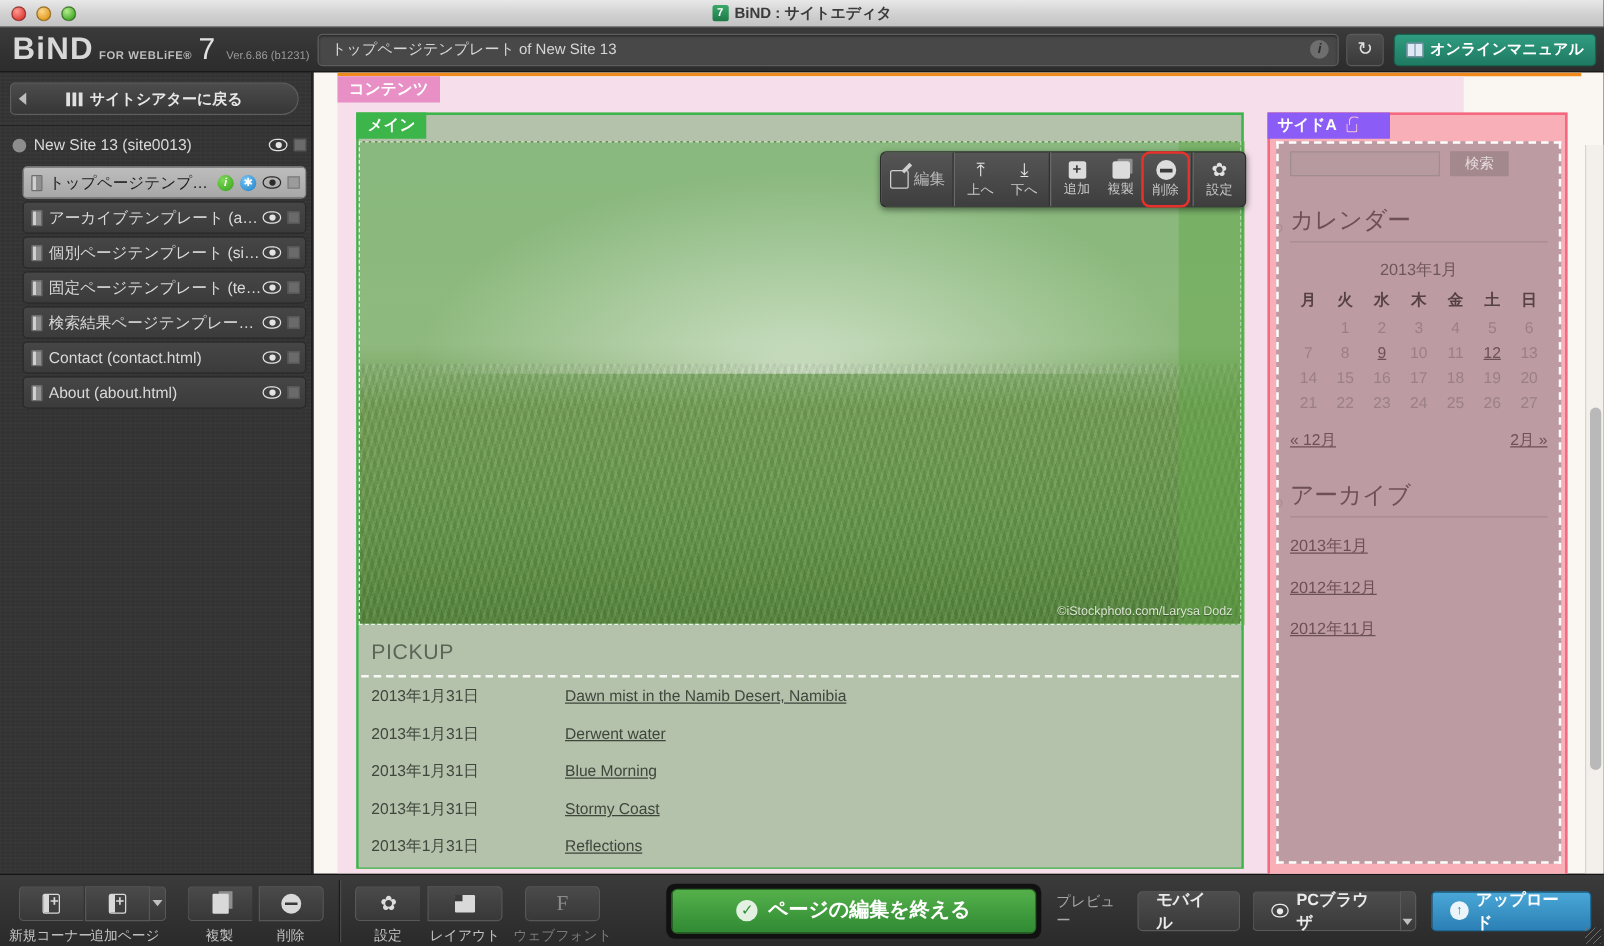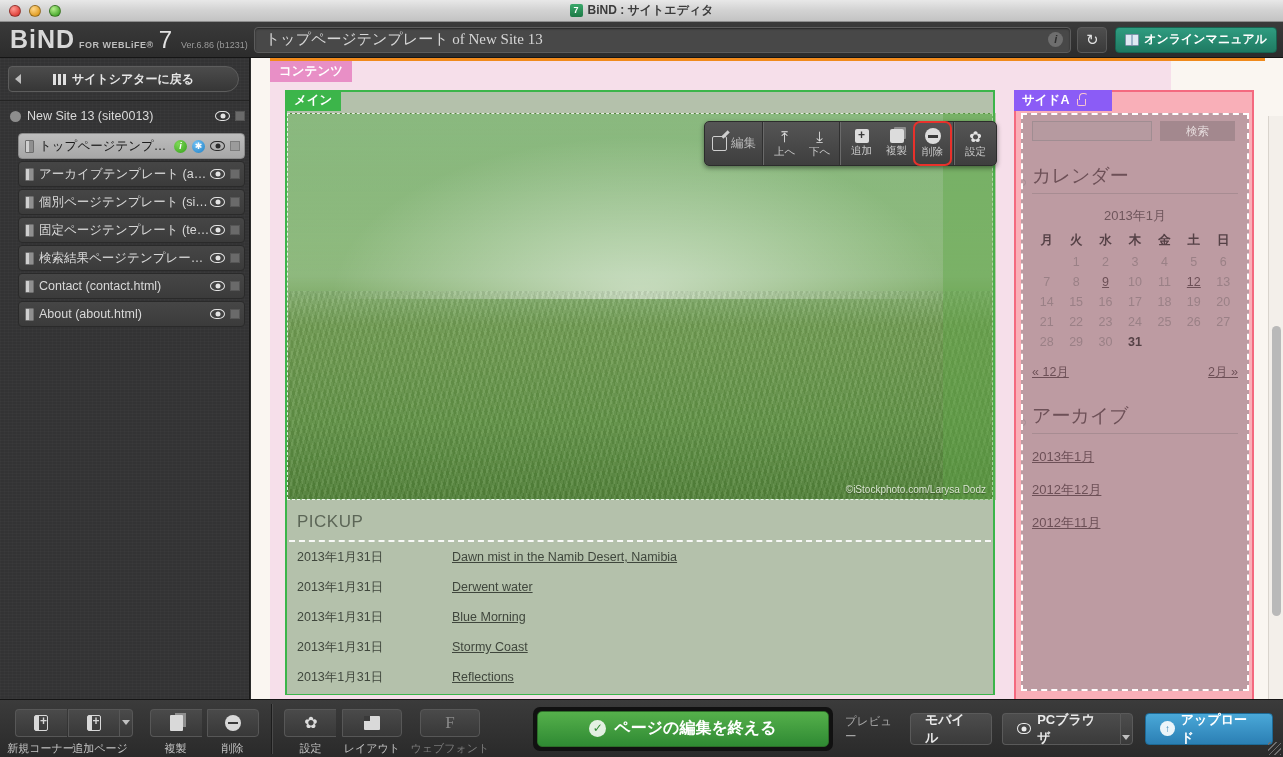--- a/index.html
+++ b/index.html
@@ -45,21 +45,21 @@
   .brand-bind { font-size: 25px; letter-spacing: 1px; color: #d8d8d8; font-weight: bold; }
   .brand-sub { font-size: 9px; color: #bdbdbd; letter-spacing: .5px; margin-left: 4px; font-weight:bold;}
   .brand-7 { font-size: 24px; color: #e2e2e2; margin-left: 5px; }
   .brand-ver { font-size: 9px; color: #9a9a9a; margin-left: 9px; }
   .addressbar {
     flex: 1; height: 26px; margin: 0 6px 0 4px;
     background: #484848; border: 1px solid #5c5c5c; border-radius: 4px;
     display: flex; align-items: center; position: relative;
     box-shadow: inset 0 1px 2px rgba(0,0,0,.5);
   }
-  .addressbar .txt { font-size: 15px; color: #d6d6d6; margin-left: 10px; font-family: Liberation Serif, serif; }
+  .addressbar .txt { font-size: 12px; color: #d6d6d6; margin-left: 10px; }
   .info-i {
     position: absolute; right: 7px; width: 15px; height: 15px; border-radius: 50%;
     background: #6e6e6e; color: #2e2e2e; font-size: 11px; font-weight: bold;
     line-height: 15px; text-align: center; font-style: italic;
   }
   .reload-btn {
     width: 30px; height: 26px; border-radius: 4px; border: 1px solid #5a5a5a;
     background: linear-gradient(to bottom,#4e4e4e,#3a3a3a);
     color: #e0e0e0; font-size: 15px; line-height: 24px; text-align: center;
   }
@@ -240,21 +240,21 @@
     position: absolute; top: 29px; left: 744px; width: 240px; height: 628px;
     background: #f9afb8; border: 2px solid #f4697f; z-index: 3;
   }
   .side-inner {
     position: absolute; top: 21px; left: 5px; width: 228px; height: 578px;
     background: #bd9ba2; border: 2px dashed #ffffff; padding: 6px 9px;
     overflow: hidden;
   }
   .search-row { display: flex; align-items: center; gap: 8px; }
   .search-input { width: 120px; height: 20px; background: #b69aa0; border: 1px solid #a08d92; }
-  .search-btn { height: 20px; padding: 0 26px; background: #a3888e; color: #e6dcdd; font-size: 11.5px; line-height: 20px; }
+  .search-btn { height: 20px; padding: 0 12px; background: #a3888e; color: #e6dcdd; font-size: 11.5px; line-height: 20px; }
   .widget-h {
     font-size: 19px; color: #6d5057; font-weight: normal; margin-top: 22px;
     padding-bottom: 4px; border-bottom: 1px solid #a78c92; position: relative;
   }
   .widget-h::before {
     content:""; position:absolute; left: -13px; bottom: 7px; width: 5px; height: 5px;
     border: 1px solid #a78c92; border-radius: 50%;
   }
   .cal-title { text-align: center; font-size: 13px; color: #6f565c; margin: 13px 0 4px; }
   table.cal { width: 100%; border-collapse: collapse; }
@@ -555,29 +555,20 @@
               </tr>
               <tr>
                 <td>21</td>
                 <td>22</td>
                 <td>23</td>
                 <td>24</td>
                 <td>25</td>
                 <td>26</td>
                 <td>27</td>
               </tr>
-              <tr>
-                <td>28</td>
-                <td>29</td>
-                <td>30</td>
-                <td class="bold">31</td>
-                <td></td>
-                <td></td>
-                <td></td>
-              </tr>
             </tbody>
           </table>
           <div class="cal-nav">
             <span>« 12月</span>
             <span>2月 »</span>
           </div>
 
           <div class="widget-h">アーカイブ</div>
           <div class="arc-list">
             <a>2013年1月</a>

